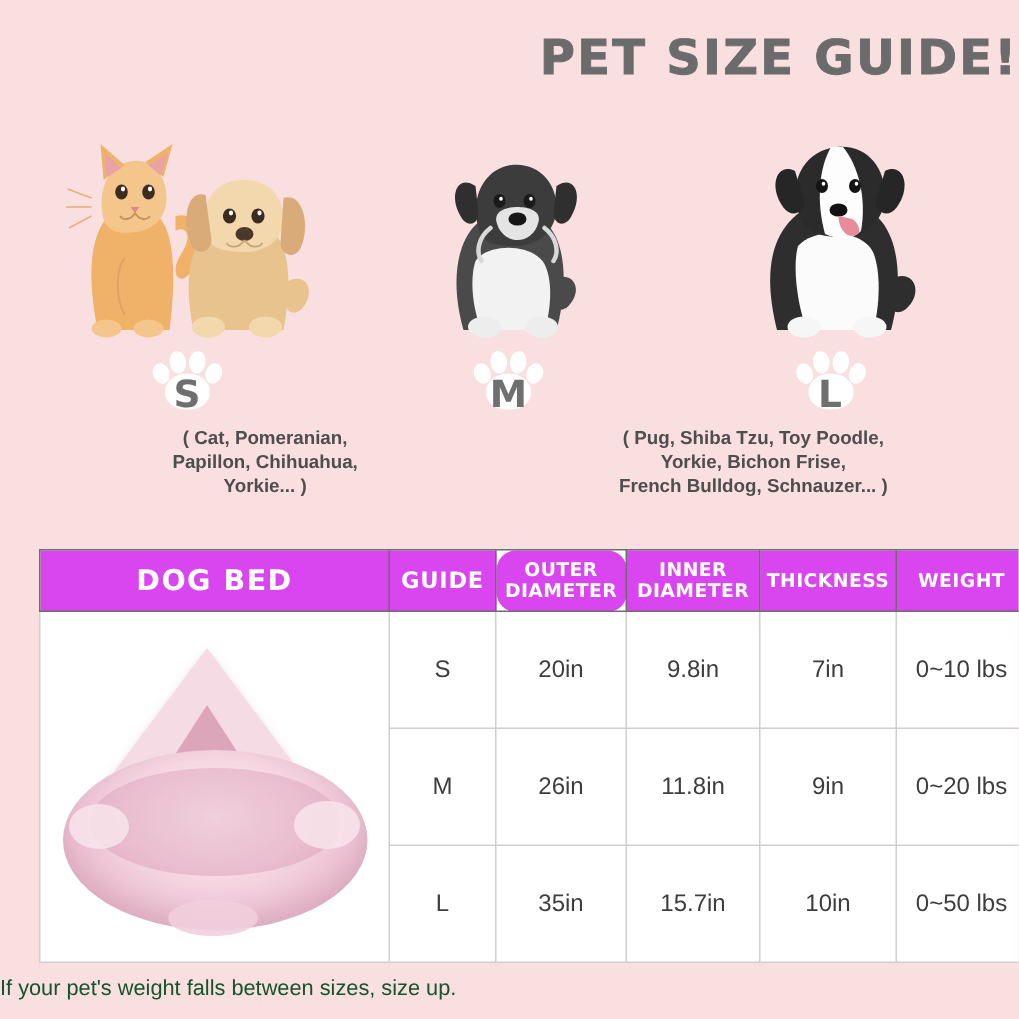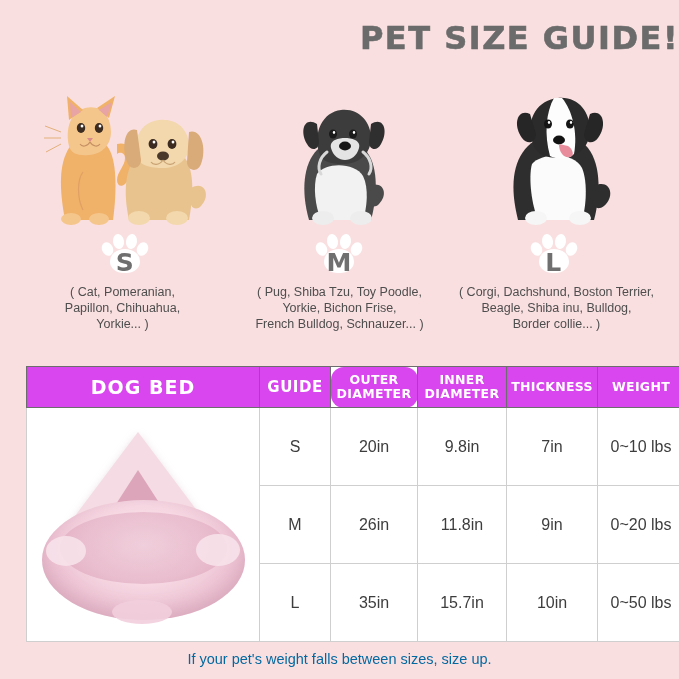--- a/index.html
+++ b/index.html
@@ -108,20 +108,21 @@
     padding: 0 14px;
     margin-top: 6px;
   }
   .caption {
     width: 205px;
     text-align: center;
     font-size: 12.5px;
     line-height: 16px;
     color: #4e4e4e;
     font-family: "Liberation Sans", sans-serif;
+    font-weight: bold;
   }
 
   
   .table-wrap {
     position: absolute;
     left: 26px;
     top: 366px;
     width: 628px;
   }
   table.size-table {
@@ -214,23 +215,22 @@
     background: #f7e2ea;
     opacity: .9;
   }
 
   
   .footer-note {
     position: absolute;
     left: 0;
     right: 0;
     bottom: 12px;
-    text-align: center;
     font-size: 14.5px;
-    color: #0369a1;
+    color: #14532d;
   }
 </style>
 </head>
 <body>
 
 <div class="page">
 
   <div class="title">PET SIZE GUIDE!</div>
 
   <div class="pets-row">
@@ -353,25 +353,20 @@
   <div class="captions-row">
     <div class="caption">
       <div>( Cat, Pomeranian,</div>
       <div>Papillon, Chihuahua,</div>
       <div>Yorkie... )</div>
     </div>
     <div class="caption">
       <div>( Pug, Shiba Tzu, Toy Poodle,</div>
       <div>Yorkie, Bichon Frise,</div>
       <div>French Bulldog, Schnauzer... )</div>
-    </div>
-    <div class="caption">
-      <div>( Corgi, Dachshund, Boston Terrier,</div>
-      <div>Beagle, Shiba inu, Bulldog,</div>
-      <div>Border collie... )</div>
     </div>
   </div>
 
   <div class="table-wrap">
     <table class="size-table">
       <thead>
         <tr>
           <th class="hdr-title" style="width:228px;">DOG BED</th>
           <th class="hdr-size" style="width:66px;">GUIDE</th>
           <th class="hdr-small" style="width:82px;border-radius:13px;">

